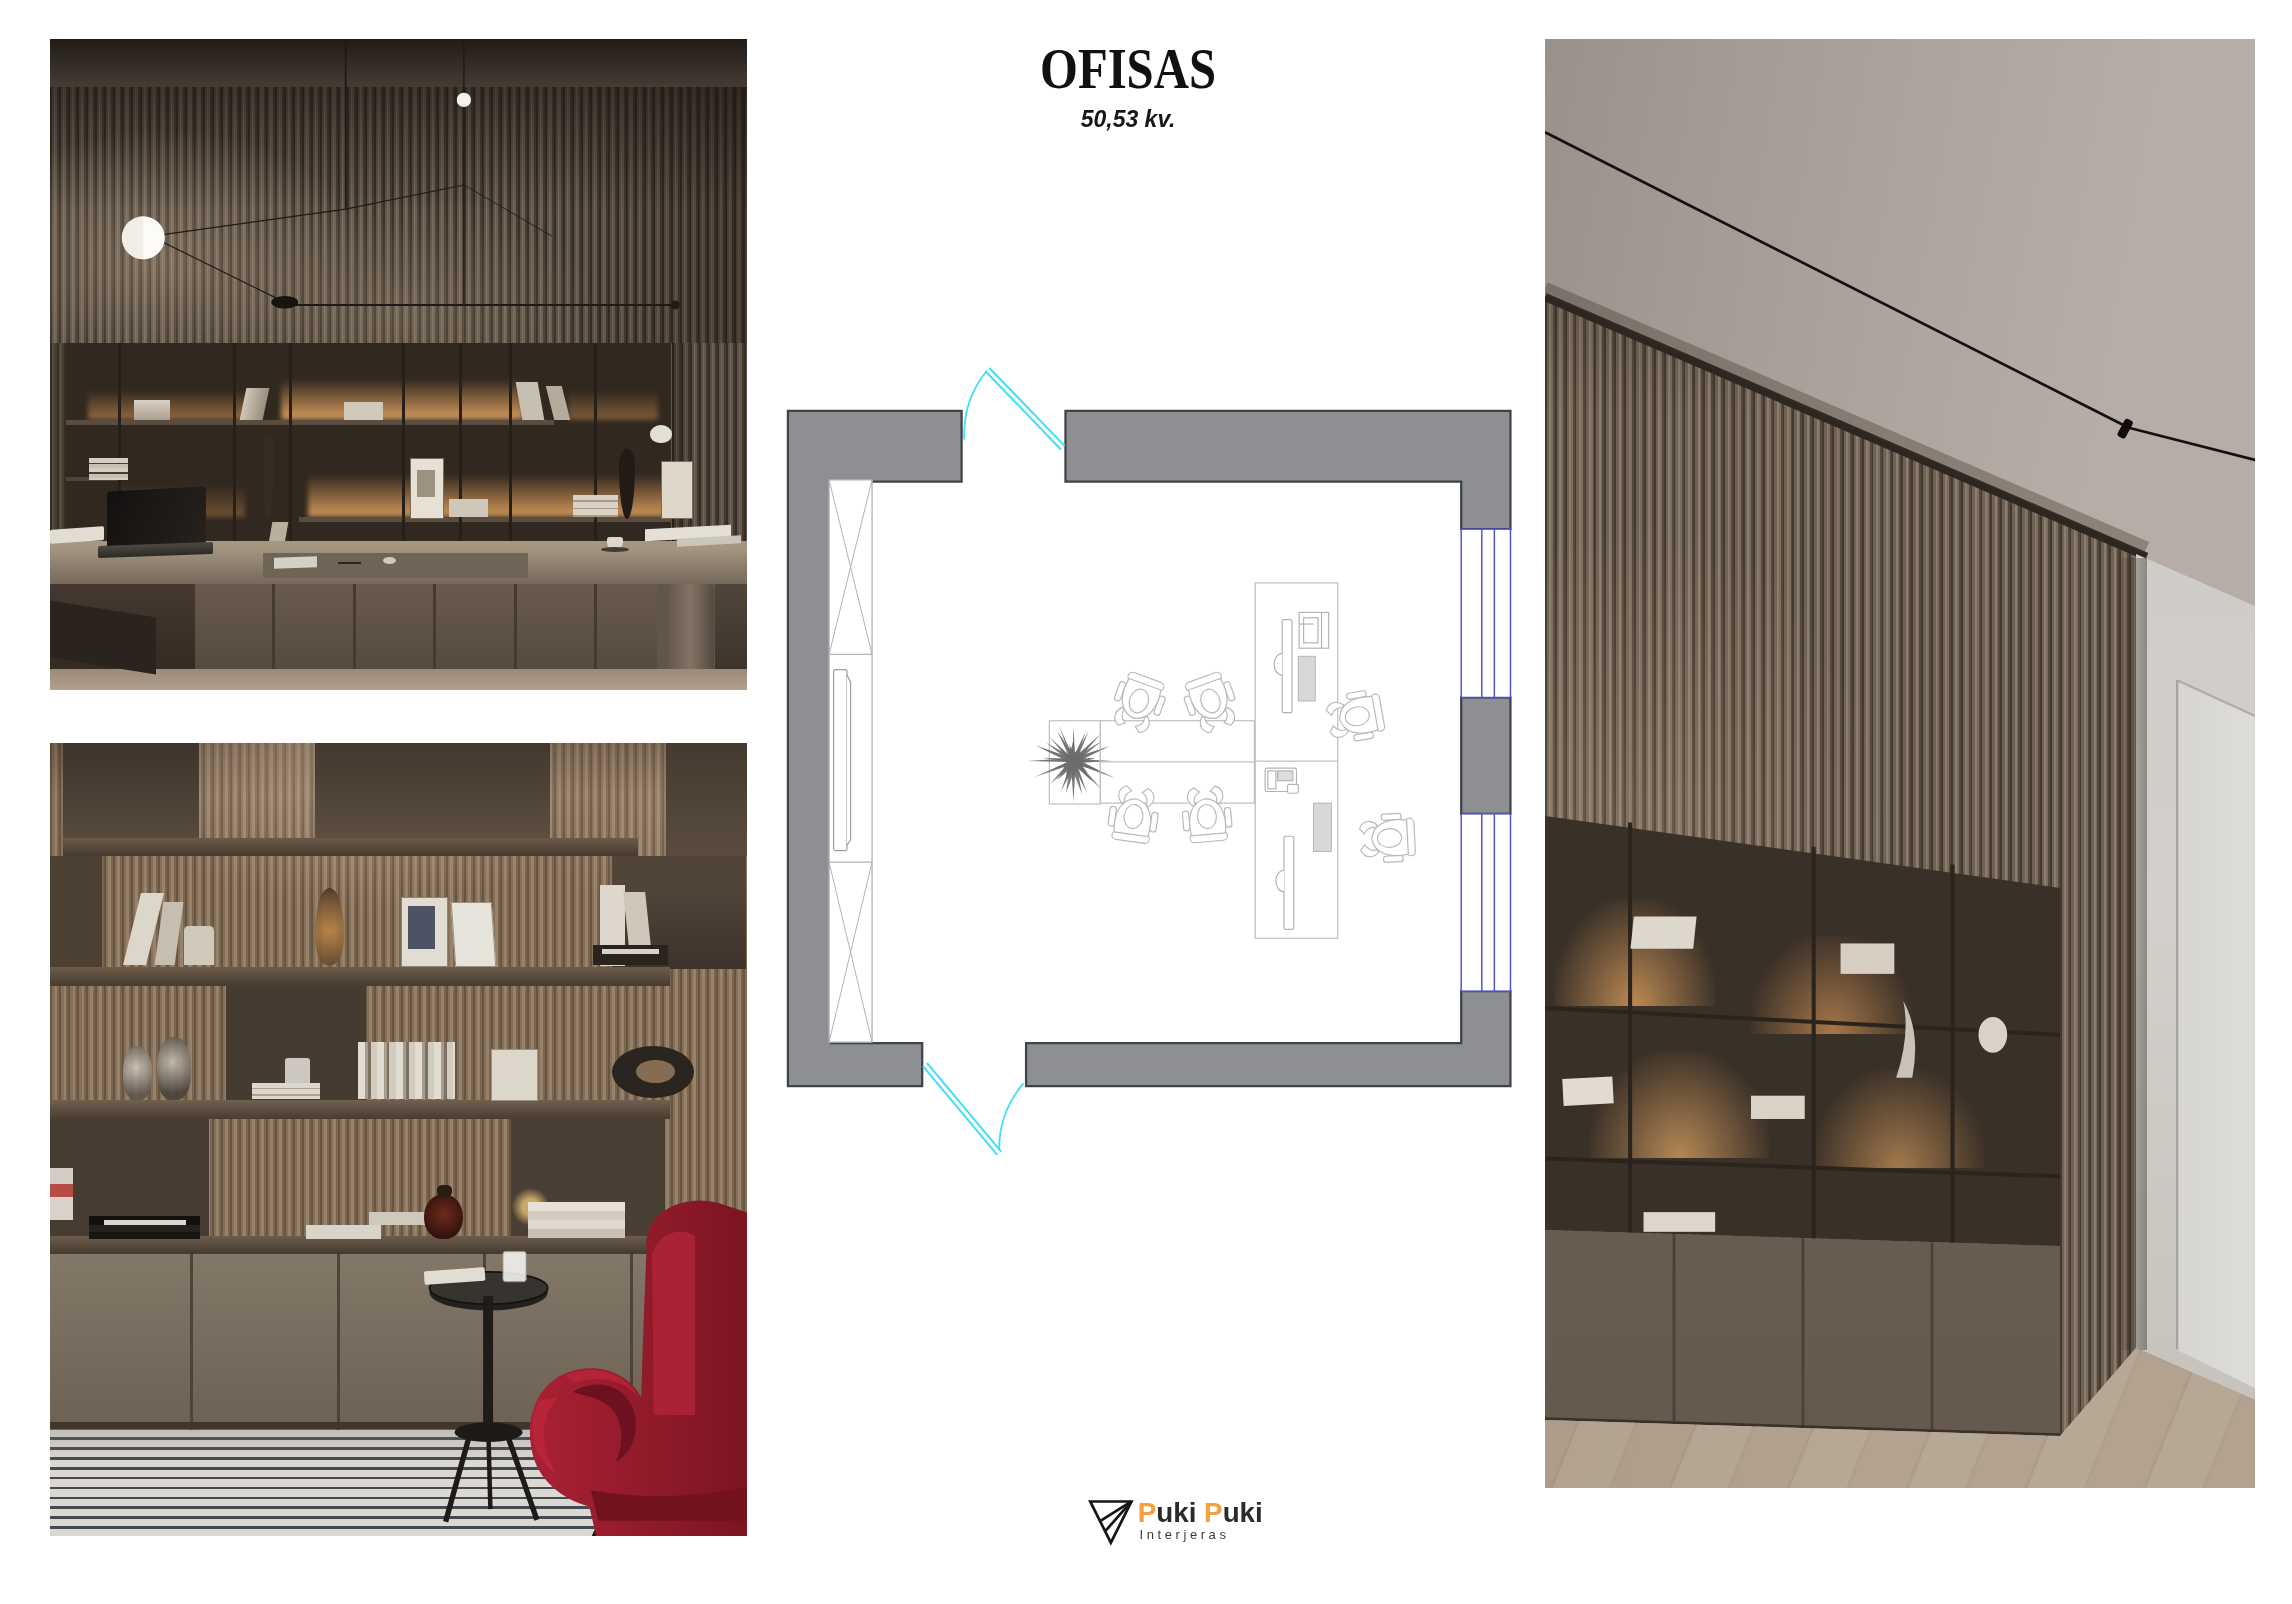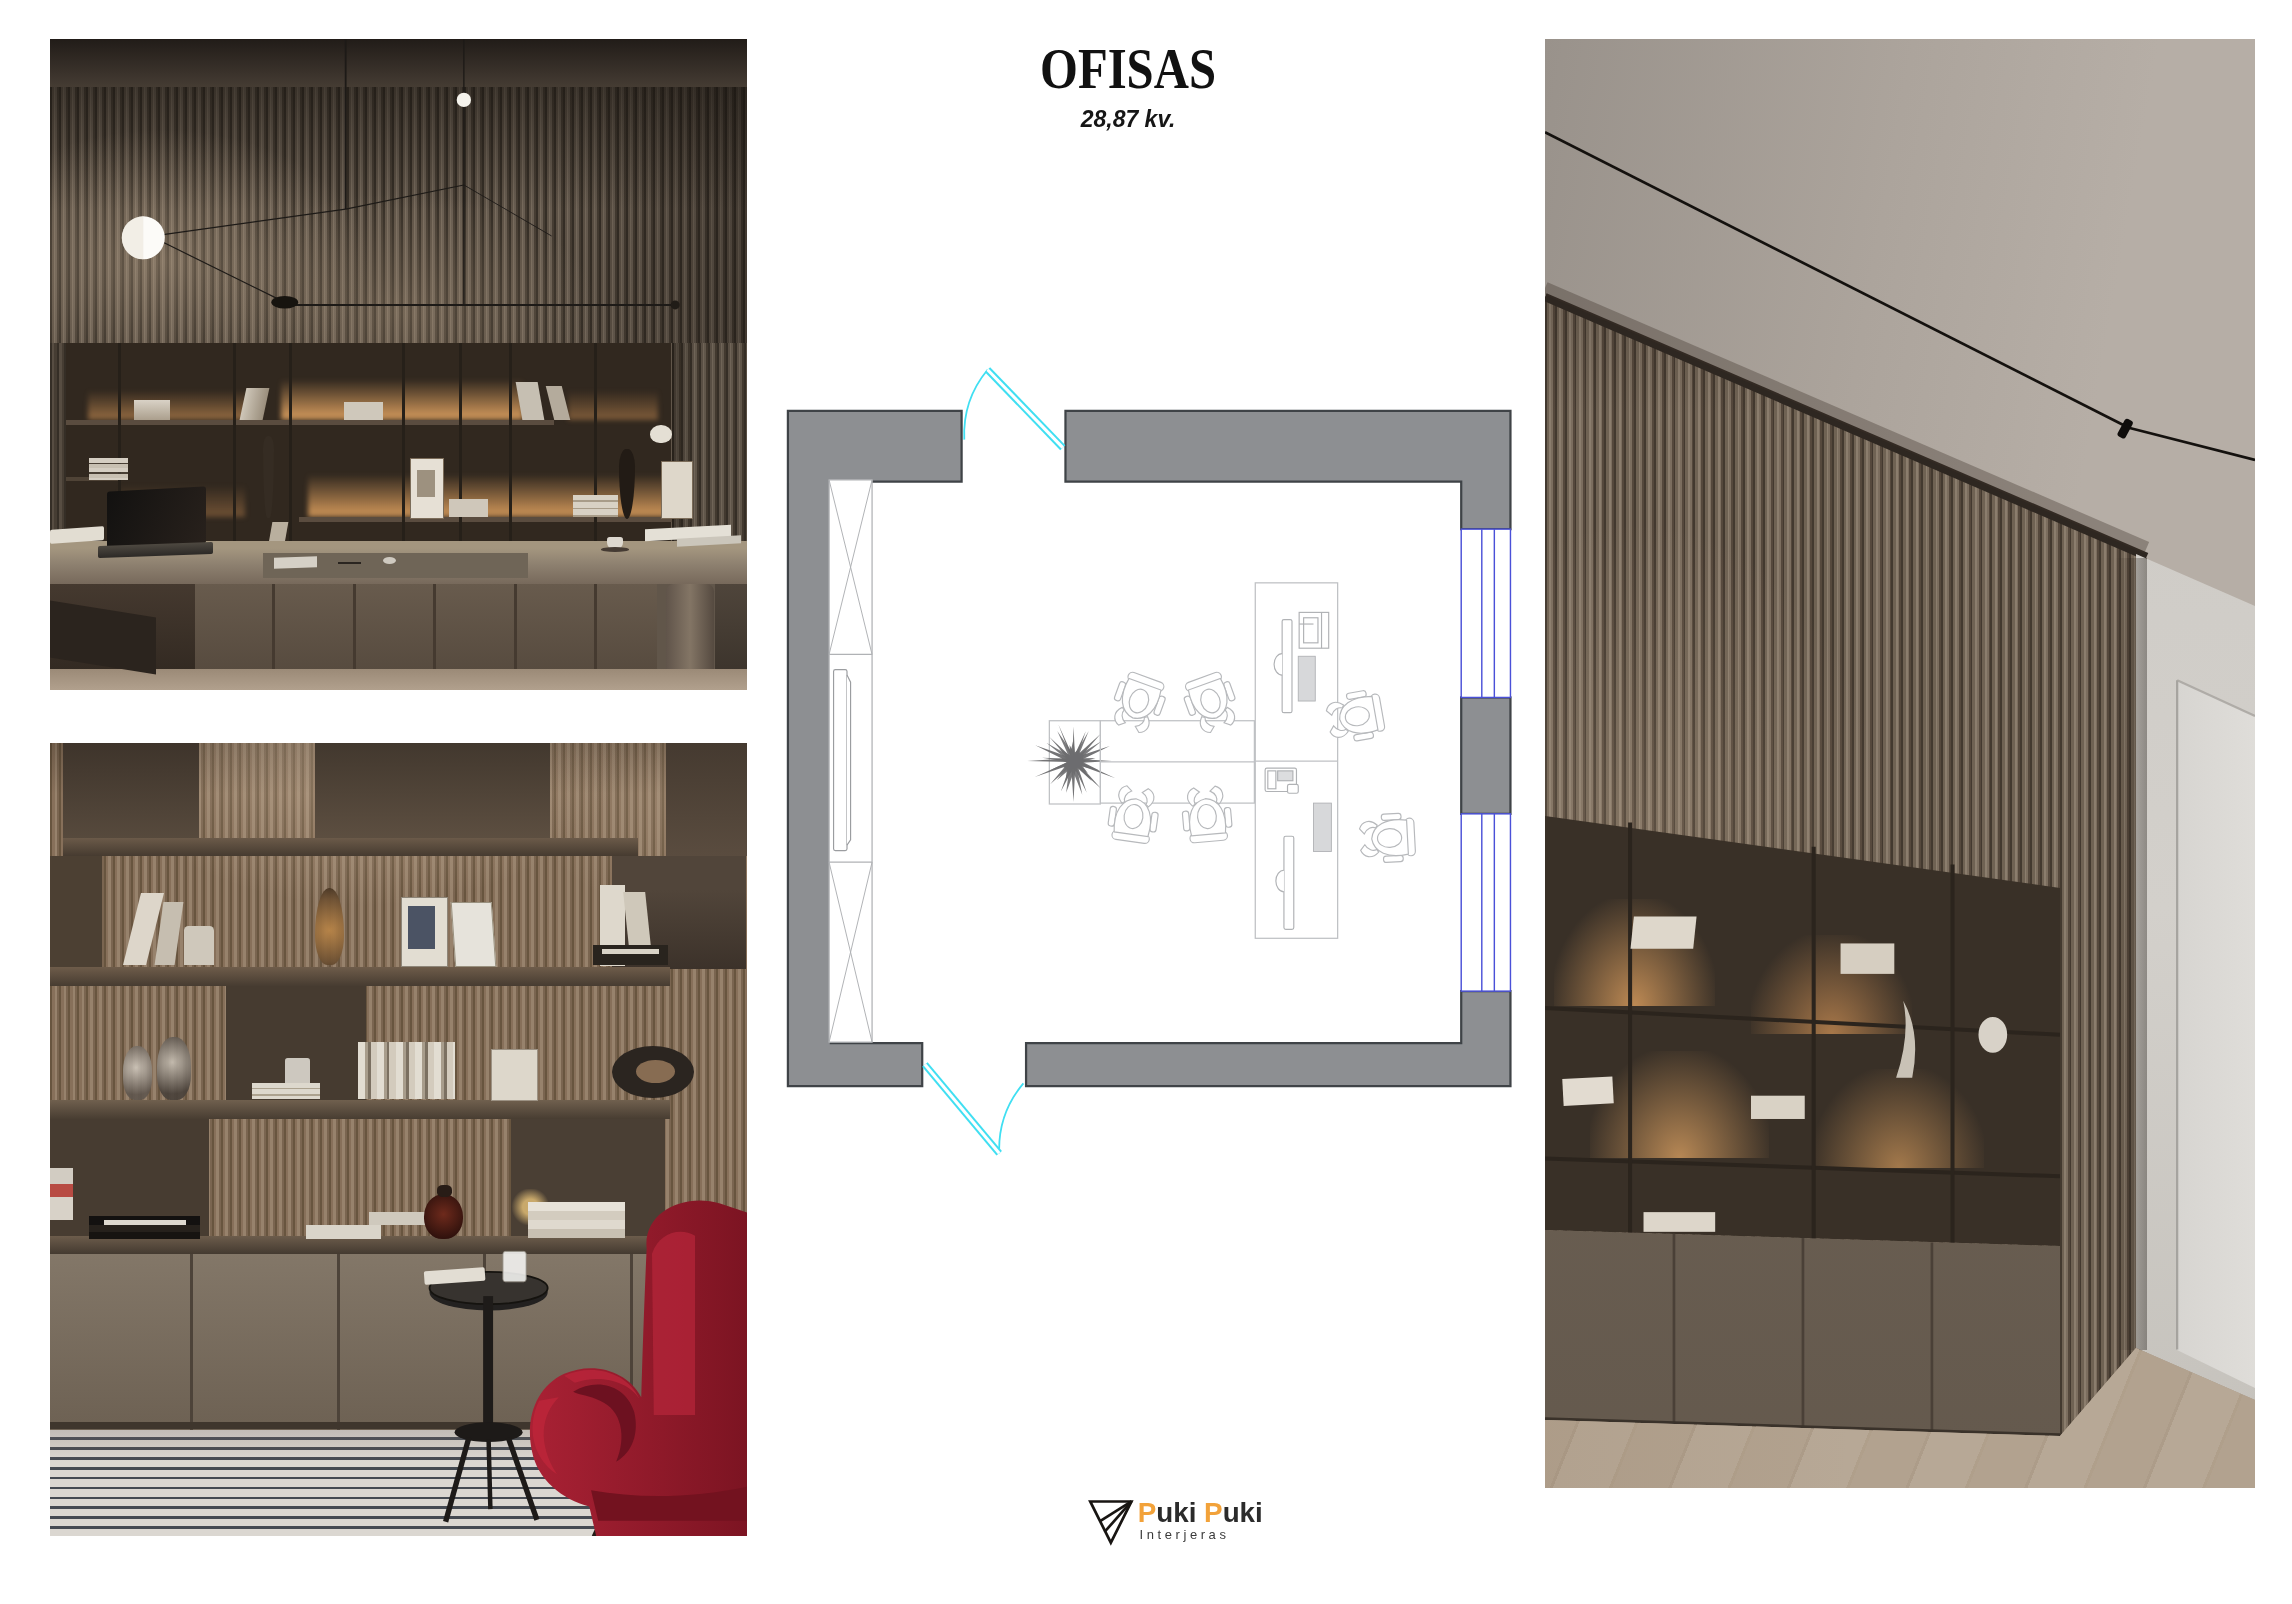--- a/index.html
+++ b/index.html
@@ -4,21 +4,21 @@
 <style>
   html,body{margin:0;padding:0;}
   body{width:2293px;height:1605px;background:#ffffff;font-family:"Liberation Sans",sans-serif;position:relative;overflow:hidden;}
   .abs{position:absolute;}
 </style>
 </head>
 <body>
 
 <div class="abs" style="left:949px;top:35px;width:358px;text-align:center;font-family:'Liberation Serif',serif;font-weight:bold;font-size:58px;letter-spacing:0px;color:#111111;transform:scaleX(0.84);">OFISAS</div>
 
-<div class="abs" style="left:949px;top:106px;width:358px;text-align:center;font-weight:bold;font-style:italic;font-size:23px;color:#161616;">28,87 kv.</div>
+<div class="abs" style="left:949px;top:106px;width:358px;text-align:center;font-weight:bold;font-style:italic;font-size:23px;color:#161616;">50,53 kv.</div>
 
 <div id="p1" class="abs" style="left:50px;top:39px;width:697px;height:651px;overflow:hidden;background:#61564a;">
 
   <div class="abs" style="left:0;top:0;width:697px;height:48px;background:linear-gradient(180deg,#211c18,#3a322b 70%,#453c33);"></div>
 
   <div class="abs" style="left:0;top:48px;width:697px;height:256px;background:
     radial-gradient(ellipse 296px 188px at 16% 68%, rgba(210,185,155,0.33), rgba(0,0,0,0) 70%),
     radial-gradient(ellipse 287px 170px at 50% 88%, rgba(195,170,140,0.25), rgba(0,0,0,0) 70%),
     linear-gradient(180deg, rgba(22,18,14,0.52), rgba(0,0,0,0) 48%),
     linear-gradient(90deg, rgba(0,0,0,0) 72%, rgba(18,14,11,0.34)),

